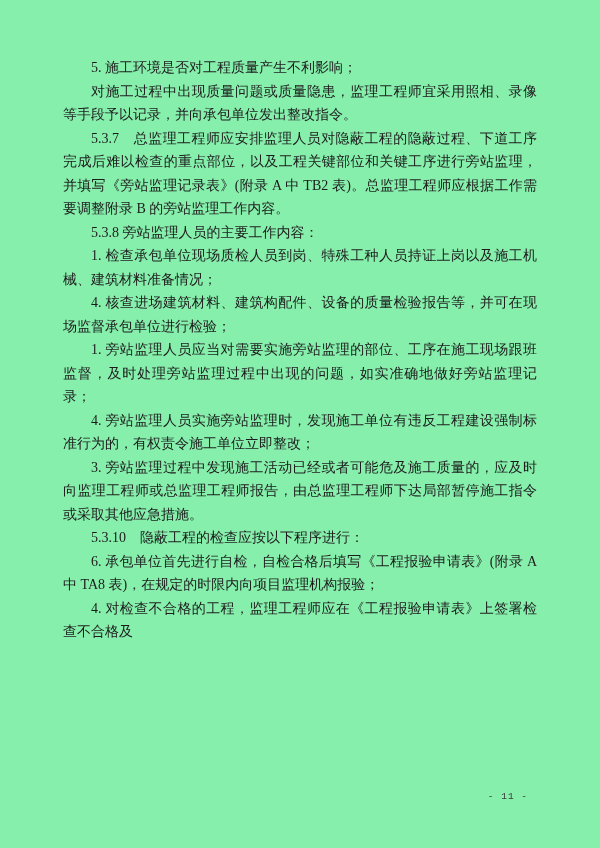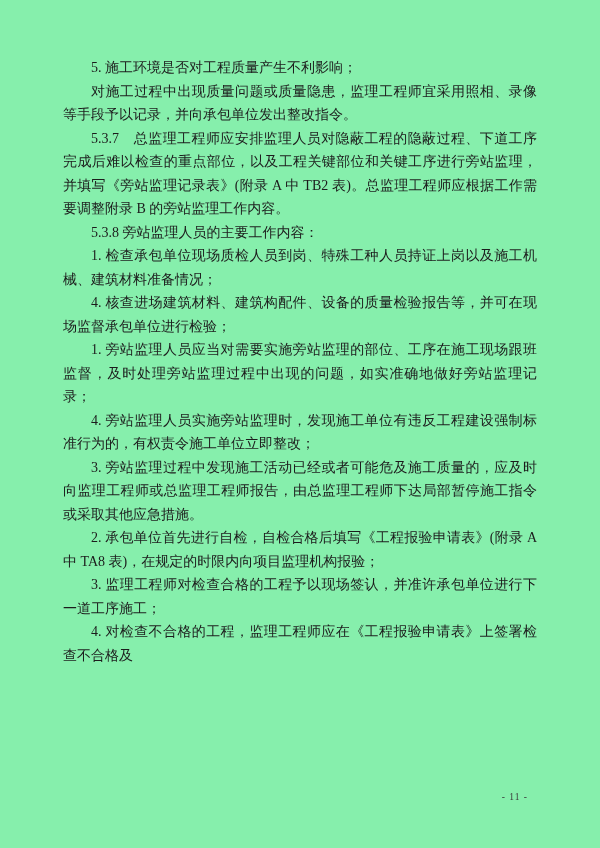--- a/index.html
+++ b/index.html
@@ -30,38 +30,38 @@
   .text-block p {
     margin: 0;
     padding: 0;
     text-indent: 2em;
     word-break: break-all;
   }
   .page-number {
     position: absolute;
     right: 72px;
     bottom: 46px;
-    font-family: Liberation Serif, serif;
+    font-family: Liberation Mono, monospace;
     font-size: 9.5px;
     color: #3a3a3a;
     letter-spacing: 1px;
   }
 </style>
 </head>
 <body>
 
 <div class="page">
   <div class="text-block">
     <p>5. 施工环境是否对工程质量产生不利影响；</p>
     <p>对施工过程中出现质量问题或质量隐患，监理工程师宜采用照相、录像等手段予以记录，并向承包单位发出整改指令。</p>
     <p>5.3.7　总监理工程师应安排监理人员对隐蔽工程的隐蔽过程、下道工序完成后难以检查的重点部位，以及工程关键部位和关键工序进行旁站监理，并填写《旁站监理记录表》(附录 A 中 TB2 表)。总监理工程师应根据工作需要调整附录 B 的旁站监理工作内容。</p>
     <p>5.3.8 旁站监理人员的主要工作内容：</p>
     <p>1. 检查承包单位现场质检人员到岗、特殊工种人员持证上岗以及施工机械、建筑材料准备情况；</p>
     <p>4. 核查进场建筑材料、建筑构配件、设备的质量检验报告等，并可在现场监督承包单位进行检验；</p>
     <p>1. 旁站监理人员应当对需要实施旁站监理的部位、工序在施工现场跟班监督，及时处理旁站监理过程中出现的问题，如实准确地做好旁站监理记录；</p>
     <p>4. 旁站监理人员实施旁站监理时，发现施工单位有违反工程建设强制标准行为的，有权责令施工单位立即整改；</p>
     <p>3. 旁站监理过程中发现施工活动已经或者可能危及施工质量的，应及时向监理工程师或总监理工程师报告，由总监理工程师下达局部暂停施工指令或采取其他应急措施。</p>
-    <p>2. 承包单位首先进行自检，自检合格后填写《工程报验申请表》(附录 A 中 TA8 表)，在规定的时限内向项目监理机构报验；</p>
-    <p>3. 监理工程师对检查合格的工程予以现场签认，并准许承包单位进行下一道工序施工；</p>
+    <p>5.3.10　隐蔽工程的检查应按以下程序进行：</p>
+    <p>6. 承包单位首先进行自检，自检合格后填写《工程报验申请表》(附录 A 中 TA8 表)，在规定的时限内向项目监理机构报验；</p>
     <p>4. 对检查不合格的工程，监理工程师应在《工程报验申请表》上签署检查不合格及</p>
   </div>
   <div class="page-number">- 11 -</div>
 </div>
 
 </body></html>

